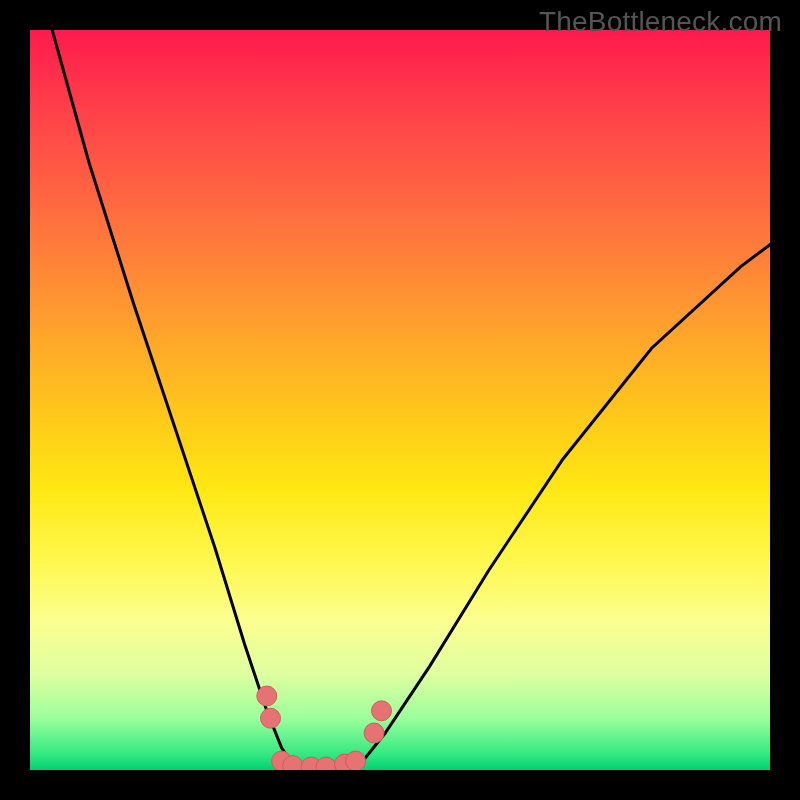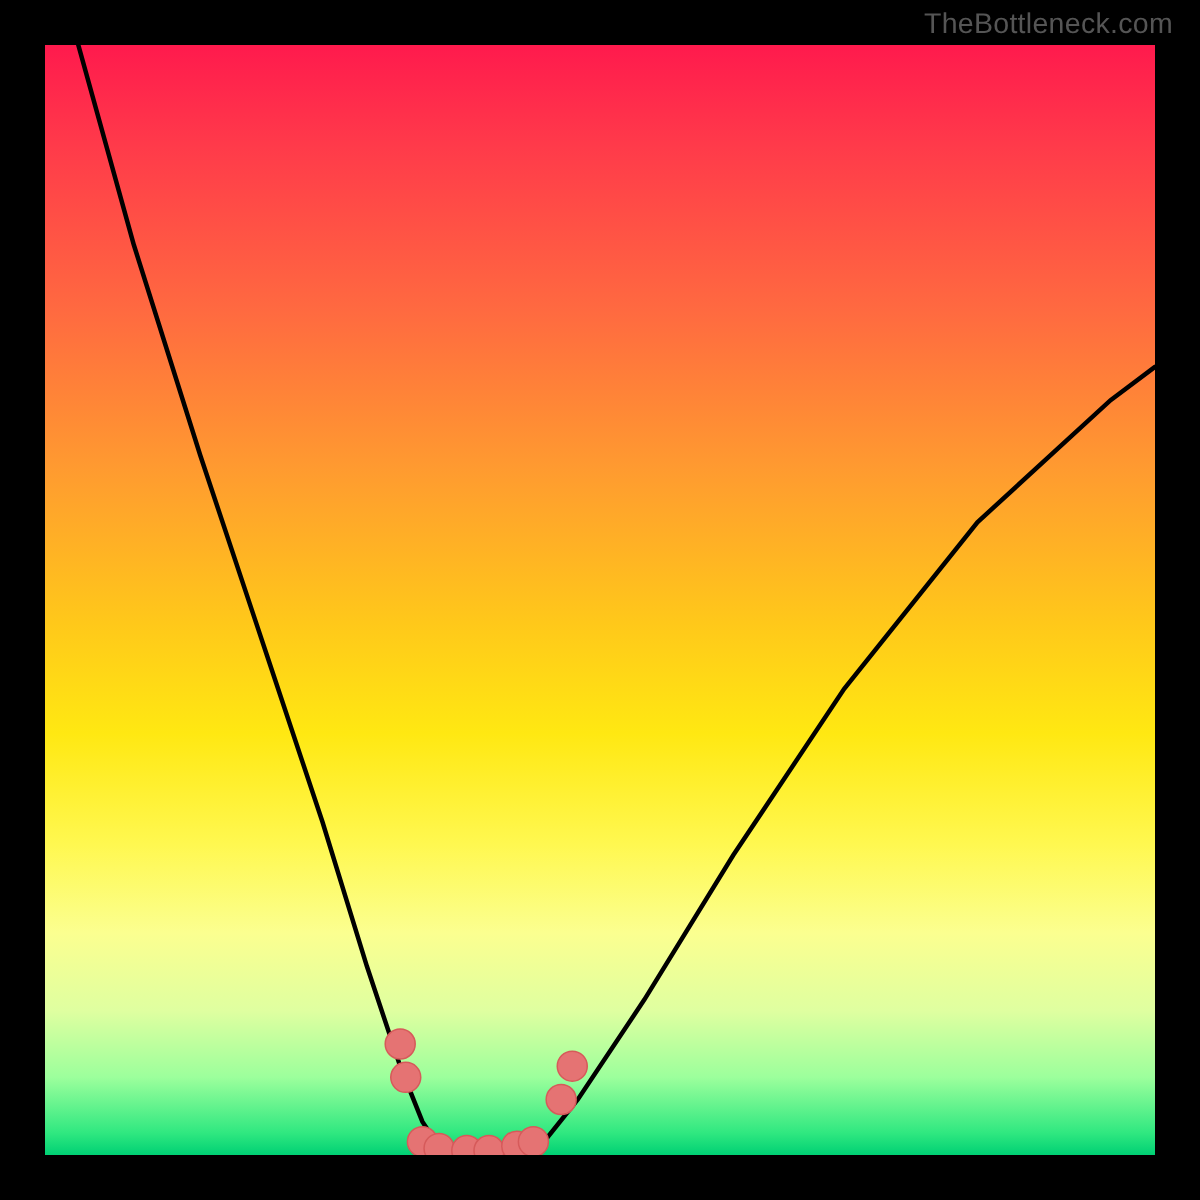--- a/index.html
+++ b/index.html
@@ -37,21 +37,21 @@
       #9cff9c 93%,
       #30e880 98%,
       #00d074 100%
     );
   }
   .watermark {
     position: absolute;
     top: 6px;
     right: 18px;
     color: #555;
-    font-size: 19px;
+    font-size: 28px;
     font-weight: 500;
     letter-spacing: 0.2px;
     user-select: none;
   }
   svg.curve {
     position: absolute;
     left: 0;
     top: 0;
     width: 740px;
     height: 740px;

